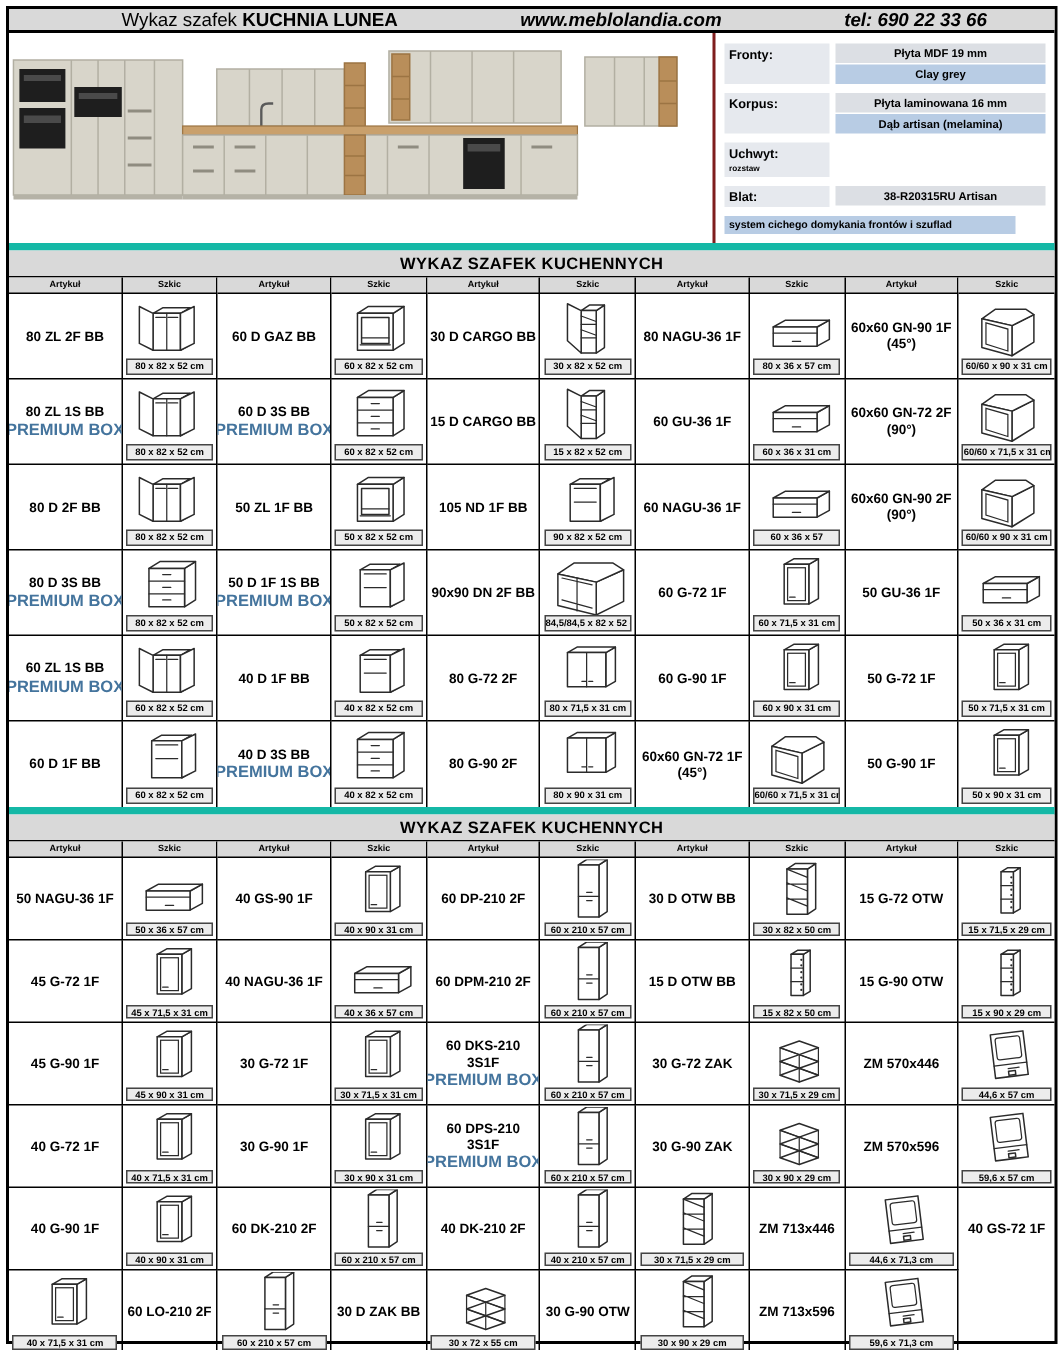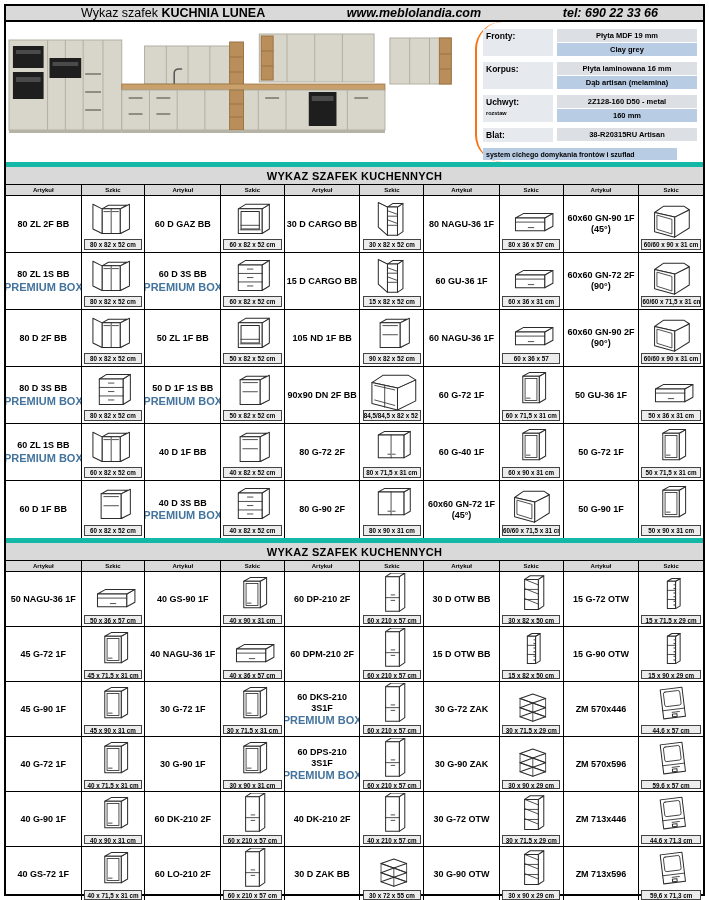--- a/index.html
+++ b/index.html
@@ -12,22 +12,22 @@
           display:flex;align-items:center;justify-content:space-between;
           padding:0 45px 0 75px;font-size:12.5px;}
   .topbar .ttl{white-space:nowrap;}
   .topbar .ttl b{font-weight:bold;}
   .topbar .web,.topbar .tel{font-weight:600;white-space:nowrap;font-style:italic;}
 
   
   .hero{box-sizing:border-box;height:140px;display:flex;}
   .render{flex:1;position:relative;overflow:hidden;}
   .render svg{display:block;width:100%;height:100%;}
-  .specs{box-sizing:border-box;width:228px;border-left:2px solid #f97316;padding:7px 6px 4px 6px;
-         display:flex;flex-direction:column;border-radius:27px;}
+  .specs{box-sizing:border-box;width:228px;border-left:2px solid #7f1d1d;padding:7px 6px 4px 6px;
+         display:flex;flex-direction:column;}
   .specrow{display:flex;margin-bottom:6px;}
   .speclabel{box-sizing:border-box;width:70px;background:#e6e9ee;font-size:8.5px;font-weight:bold;
              padding:2px 3px;display:flex;flex-direction:column;}
   .speclabel .sub{font-size:5.5px;font-weight:bold;margin-top:3px;}
   .specvals{flex:1;display:flex;flex-direction:column;gap:1px;margin-left:4px;text-align:center;}
   .v1{background:#dcdfe4;font-size:7.5px;font-weight:bold;padding:2px 3px;}
   .v2{background:#b8cce4;font-size:7.5px;font-weight:bold;padding:2px 3px;}
   .v2:empty{display:none;}
   .specnote{background:#b8cce4;font-size:7px;font-weight:bold;padding:2.5px 3px;margin-top:auto;margin-bottom:2px;width:88%;}
 
@@ -157,24 +157,20 @@
           <div class="specvals">
             <span class="v1">Płyta laminowana 16 mm</span>
             <span class="v2">Dąb artisan (melamina)</span>
           </div>
         </div>
         <div class="specrow">
           <div class="speclabel">
             <span>Uchwyt:</span>
             <span class="sub">rozstaw</span>
           </div>
-          <div class="specvals">
-            <span class="v1">2Z128-160 D50 - metal</span>
-            <span class="v2">160 mm</span>
-          </div>
         </div>
         <div class="specrow">
           <div class="speclabel">
               <span>Blat:</span>
             </div>
           <div class="specvals">
             <span class="v1">38-R20315RU Artisan</span>
 
           </div>
         </div>
@@ -537,21 +533,21 @@
               <svg viewBox="0 0 60 46" width="58" height="42">
                 <path class="f" d="M43,11 l7,-4 v25 l-7,4 z"></path>
                 <path class="f" d="M15,11 l7,-4 h28 l-7,4 z"></path>
                 <rect class="f" x="15" y="11" width="28" height="25"></rect>
                 <path class="l" d="M29,11 V36 M25.5,32 h3 M30.5,32 h3"></path>
               </svg>
             </span>
             <span class="dim">80 x 71,5 x 31 cm</span>
           </div>
           <div class="cell art">
-            <span class="nm">60 G-40 1F</span>
+            <span class="nm">60 G-90 1F</span>
           </div>
           <div class="cell sk">
             <span class="skimg">
               <svg viewBox="0 0 60 46" width="58" height="42">
                 <path class="f" d="M39,9 l7,-4 v29 l-7,4 z"></path>
                 <path class="f" d="M21,9 l7,-4 h18 l-7,4 z"></path>
                 <rect class="f" x="21" y="9" width="18" height="29"></rect>
                 <rect class="l" x="23.5" y="11.5" width="13" height="24"></rect>
                 <path class="l" d="M25,33 h4"></path>
               </svg>
@@ -1011,23 +1007,20 @@
             <span class="skimg">
               <svg viewBox="0 0 60 46" width="58" height="42">
                 <path class="f" d="M38,4 l6,-4 v38 l-6,4 z"></path>
                 <path class="f" d="M23,4 l6,-4 h15 l-6,4 z"></path>
                 <rect class="f" x="23" y="4" width="15" height="38"></rect>
                 <path class="l" d="M23,27 h15 M29,24 h4 M29,30 h4"></path>
               </svg>
             </span>
             <span class="dim">40 x 210 x 57 cm</span>
           </div>
-          <div class="cell art">
-            <span class="nm">30 G-72 OTW</span>
-          </div>
           <div class="cell sk">
             <span class="skimg">
               <svg viewBox="0 0 60 46" width="58" height="42">
                 <path class="f" d="M38,7 l6,-4 v33 l-6,4 z"></path>
                 <path class="f" d="M23,7 l6,-4 h15 l-6,4 z"></path>
                 <rect class="f" x="23" y="7" width="15" height="33"></rect>
                 <path class="l" d="M23,18 h15 M23,29 h15 M23,17 L38,23 M23,28 L38,34 M23,7 L38,13"></path>
               </svg>
             </span>
             <span class="dim">30 x 71,5 x 29 cm</span>

